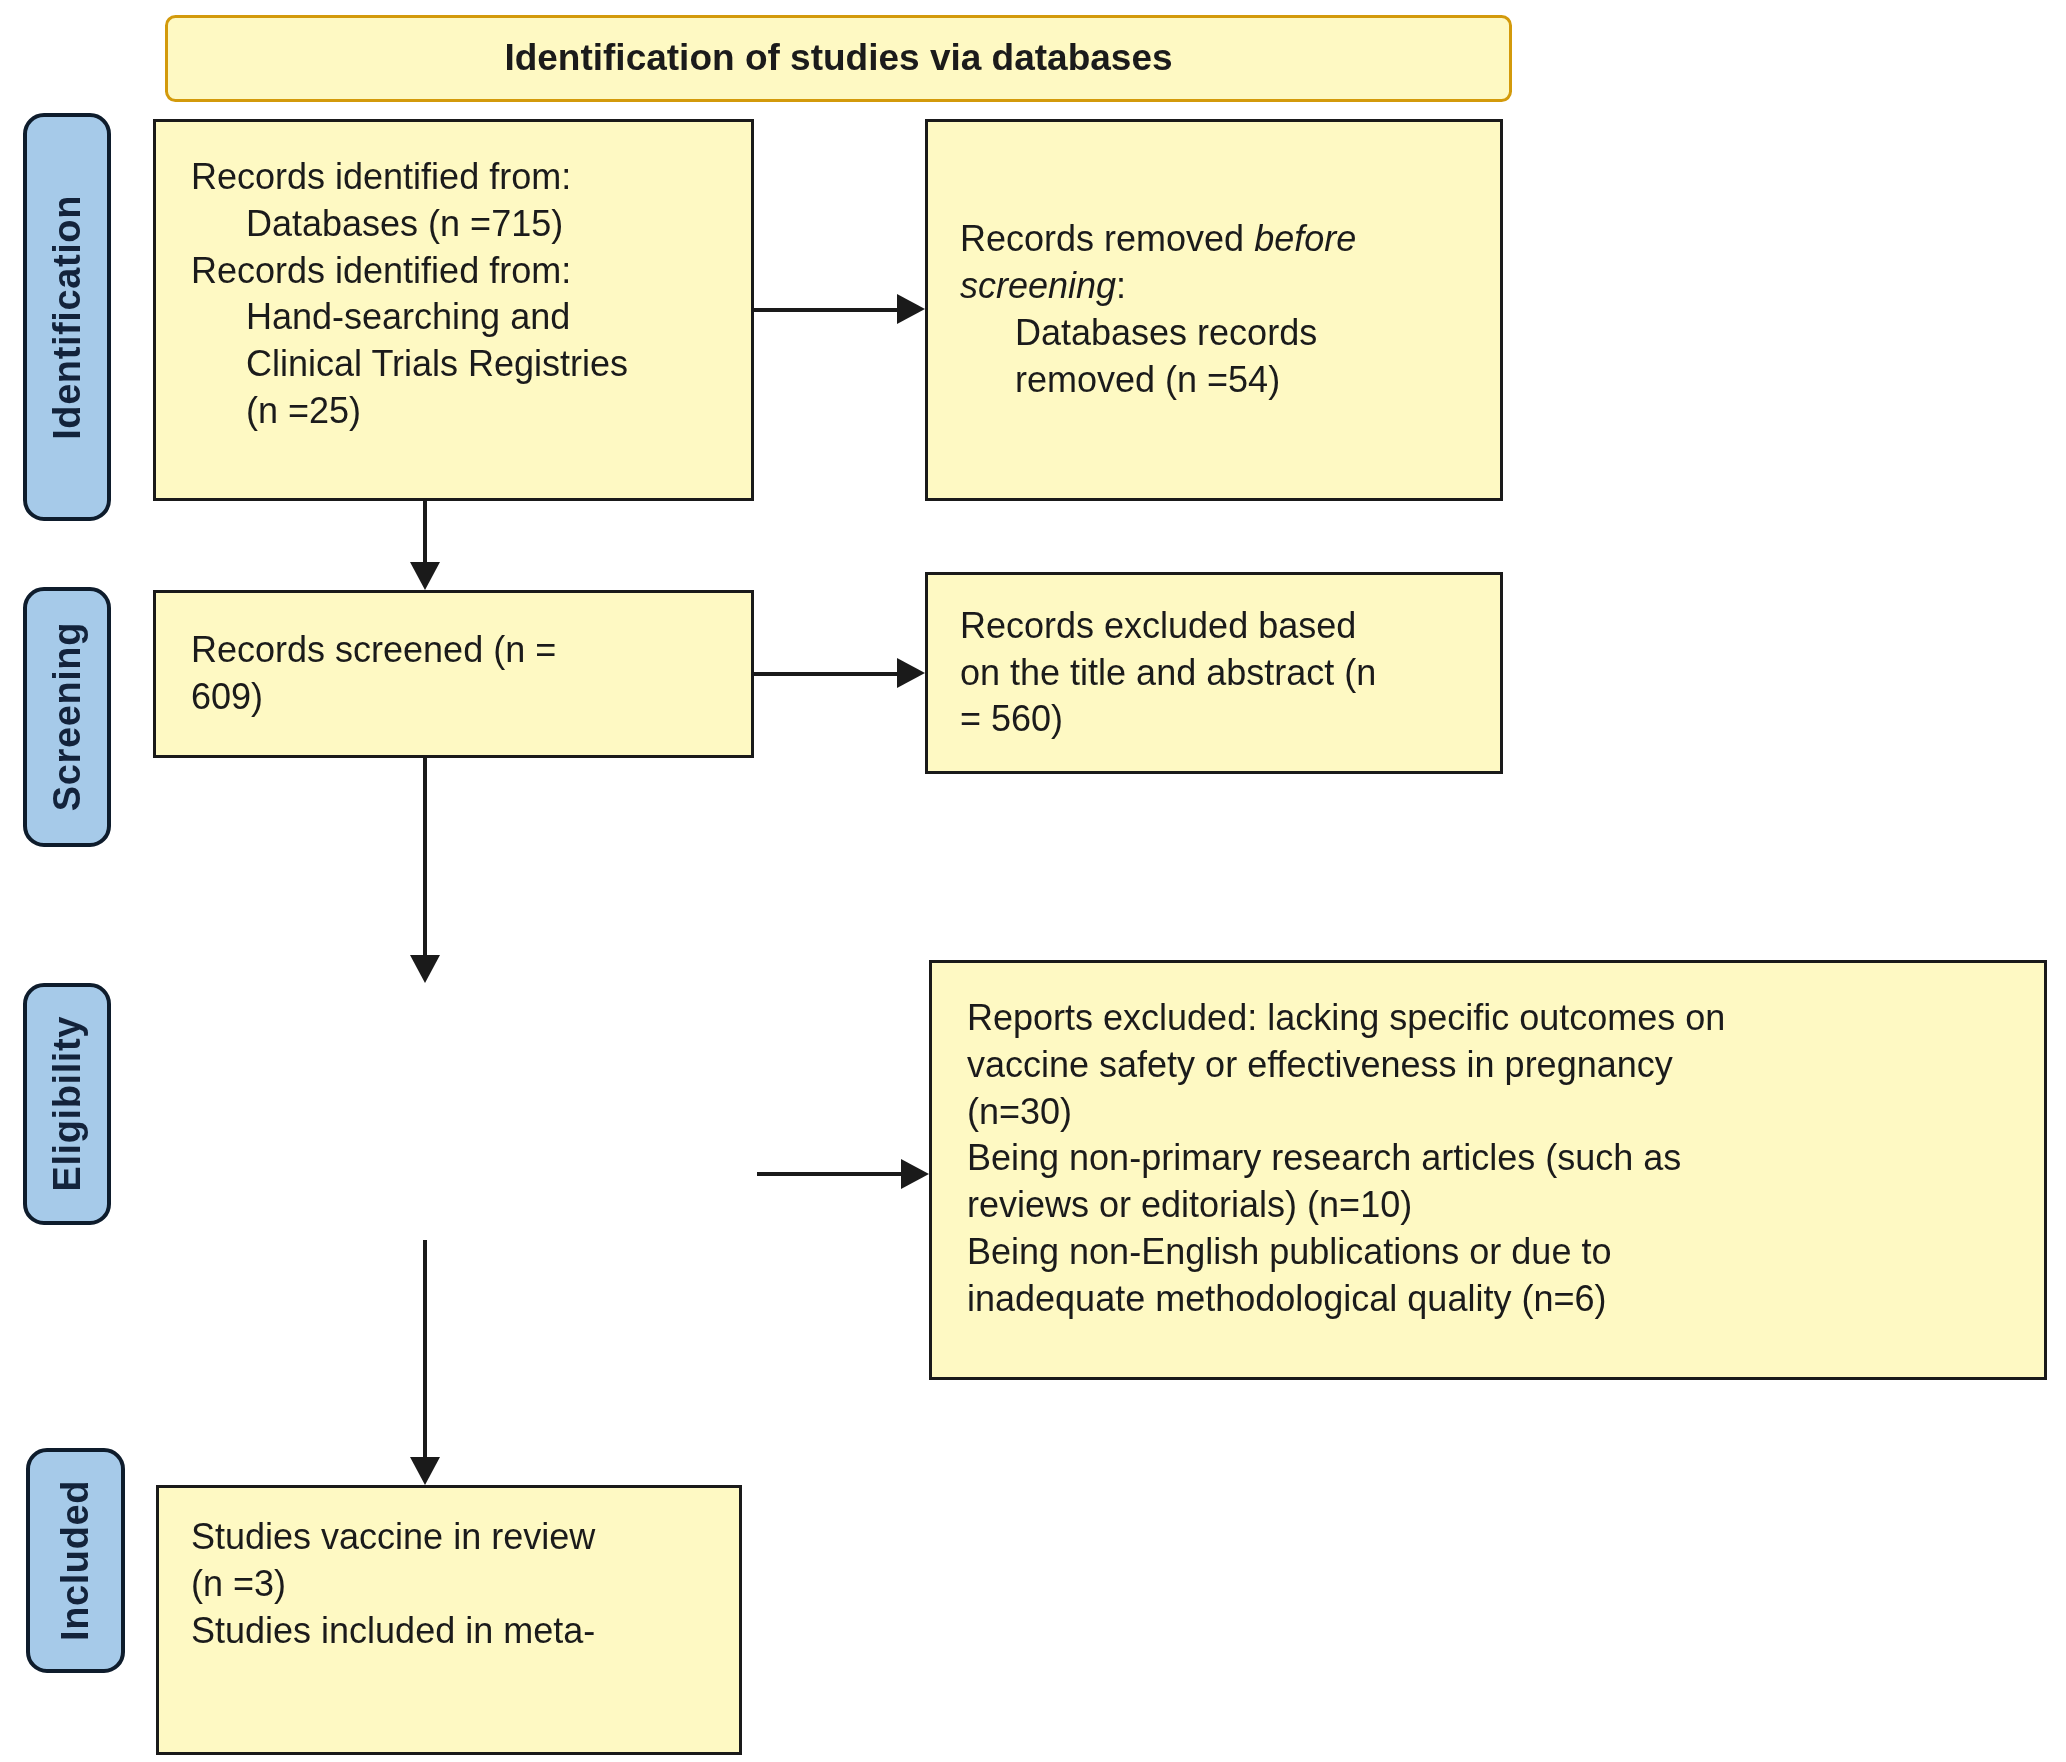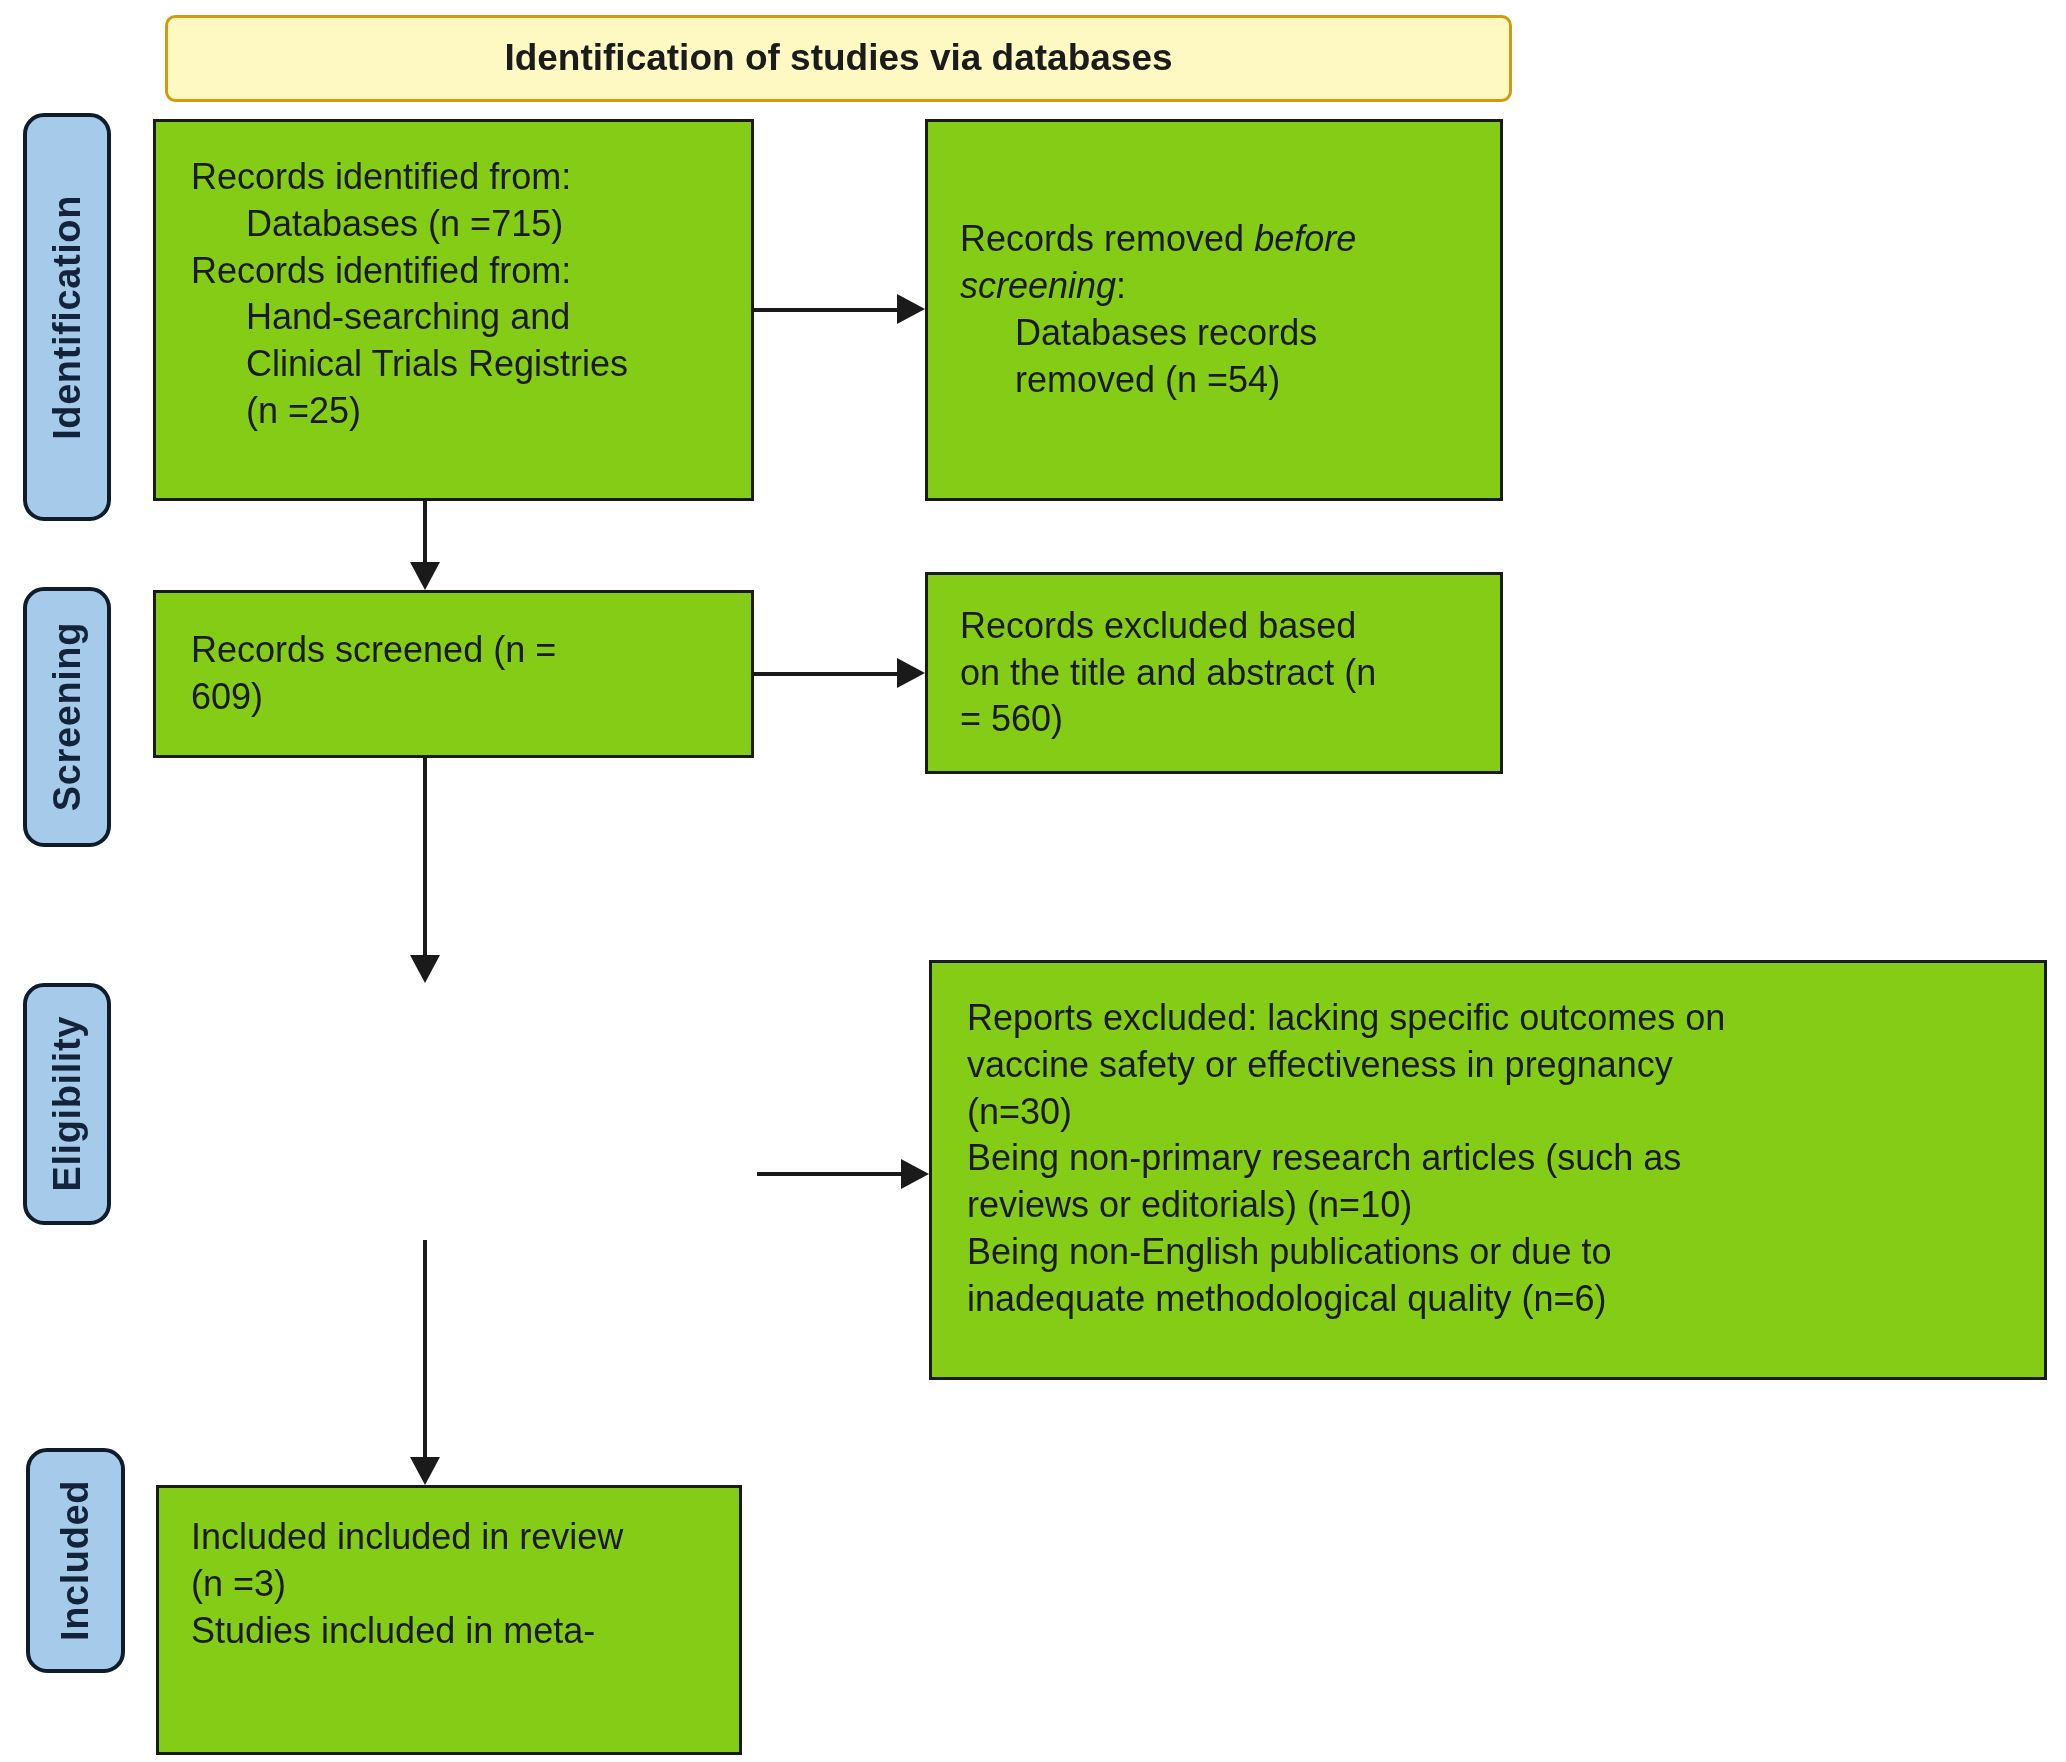--- a/index.html
+++ b/index.html
@@ -43,21 +43,21 @@
     white-space: nowrap;
   }
   #st-identification { left: 23px;  top: 113px;  width: 88px; height: 408px; }
   #st-screening      { left: 23px;  top: 587px; width: 88px; height: 260px; }
   #st-eligibility    { left: 23px;  top: 983px; width: 88px; height: 242px; }
   #st-included       { left: 26px;  top: 1448px; width: 99px; height: 225px; }
 
   
   .box {
     position: absolute;
-    background: #84cc16;
+    background: #fef9c3;
     border: 3.5px solid #1A1A1A;
     box-sizing: border-box;
     font-size: 36px;
     line-height: 1.3;
     display: flex;
     flex-direction: column;
   }
   .v-center { justify-content: center; }
   .ln { white-space: nowrap; }
   .ln.ind { padding-left: 55px; }
@@ -132,21 +132,21 @@
   <div class="box" id="b6">
       <div class="ln"><span>Reports excluded: lacking specific outcomes on</span></div>
       <div class="ln"><span>vaccine safety or effectiveness in pregnancy</span></div>
       <div class="ln"><span>(n=30)</span></div>
       <div class="ln"><span>Being non-primary research articles (such as</span></div>
       <div class="ln"><span>reviews or editorials) (n=10)</span></div>
       <div class="ln"><span>Being non-English publications or due to</span></div>
       <div class="ln"><span>inadequate methodological quality (n=6)</span></div>
     </div>
   <div class="box" id="b7">
-      <div class="ln"><span>Included included in review</span></div>
+      <div class="ln"><span>Studies vaccine in review</span></div>
       <div class="ln"><span>(n =3)</span></div>
       <div class="ln"><span>Studies included in meta-</span></div>
     </div>
 
   <div class="hline" style="left:754px; top:308px; width:145px; height:3.5px;"></div>
   <div class="head-right" style="left:897px; top:294px;"></div>
 
   <div class="vline" style="left:423px; top:500px; width:3.5px; height:66px;"></div>
   <div class="head-down" style="left:410px; top:562px;"></div>
 

